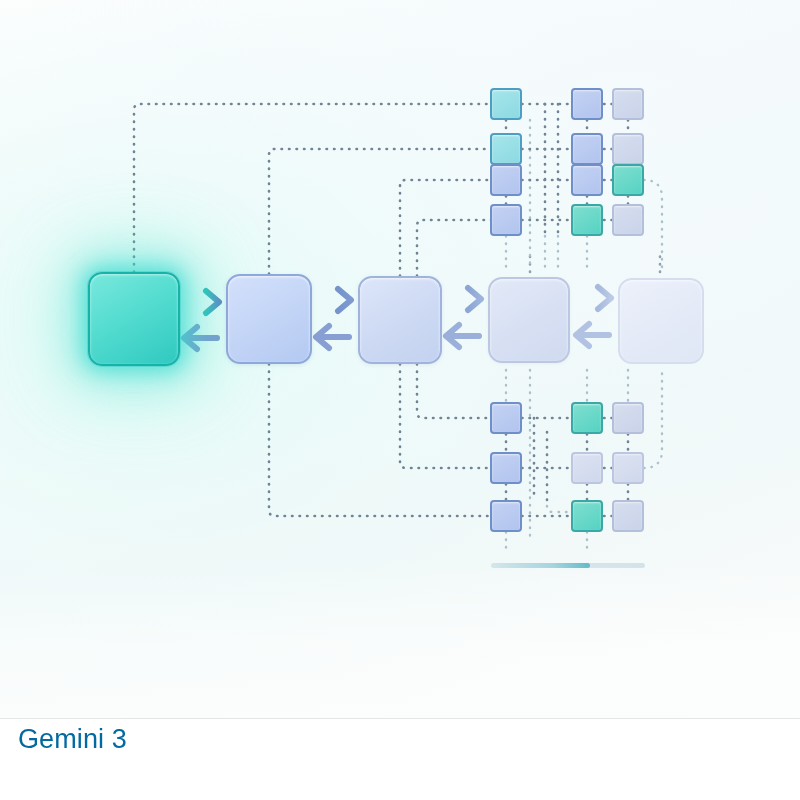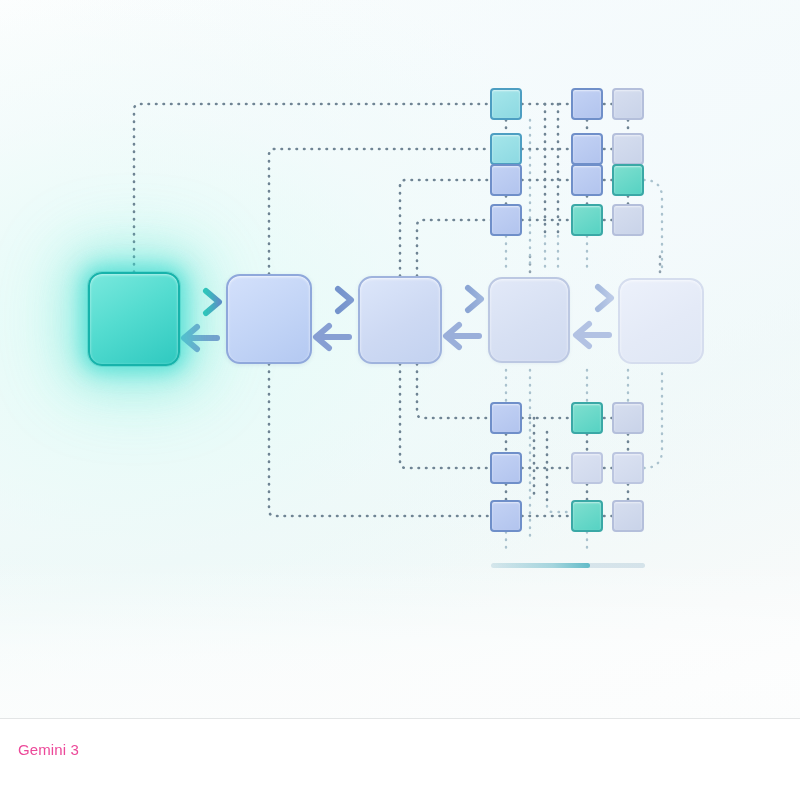--- a/index.html
+++ b/index.html
@@ -139,23 +139,23 @@
     left: 0; top: 0;
     height: 5px;
     border-radius: 3px;
     background: linear-gradient(90deg, rgba(190,225,232,0.25) 0%, rgba(140,205,215,0.7) 62%, #5cb9c6 100%);
   }
 
   
   .caption {
     position: absolute;
     left: 18px;
-    top: 742px;
-    font-size: 15px;
-    color: #ec4899;
+    top: 726px;
+    font-size: 27px;
+    color: #0369a1;
     letter-spacing: 0.1px;
     line-height: 1;
   }
 </style>
 </head>
 <body>
 
 <div id="root">
 
   <div class="card">

